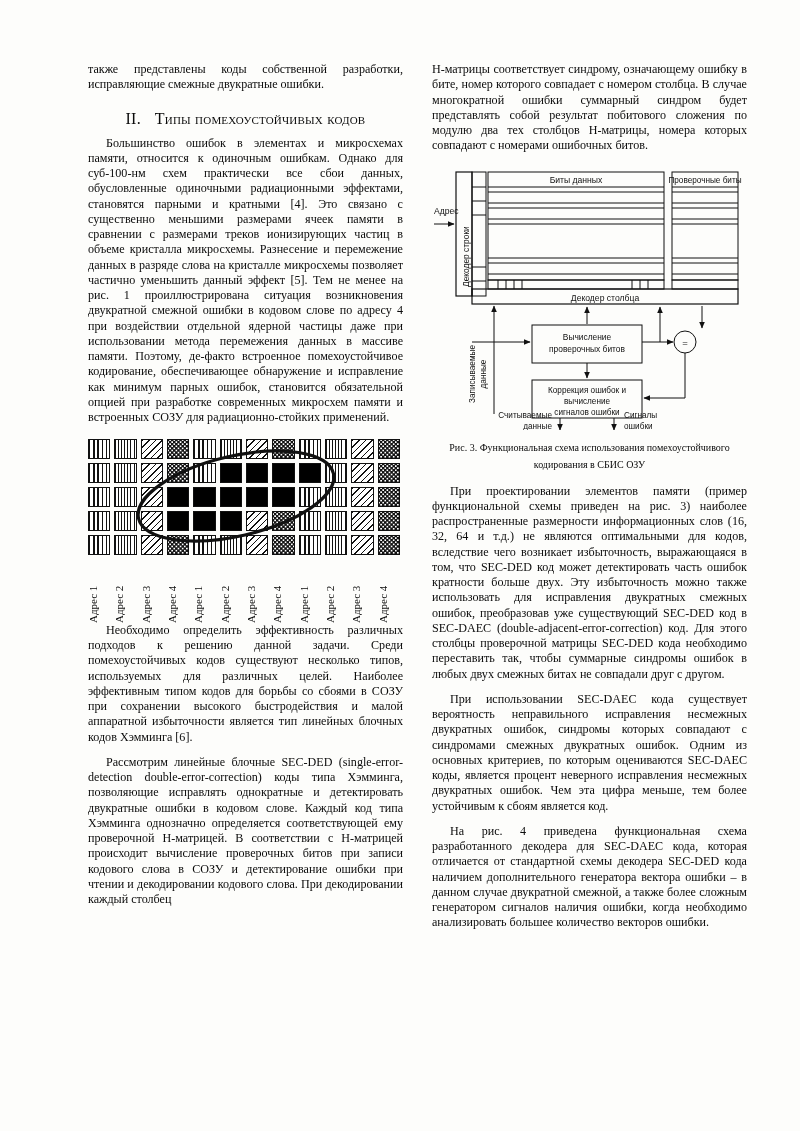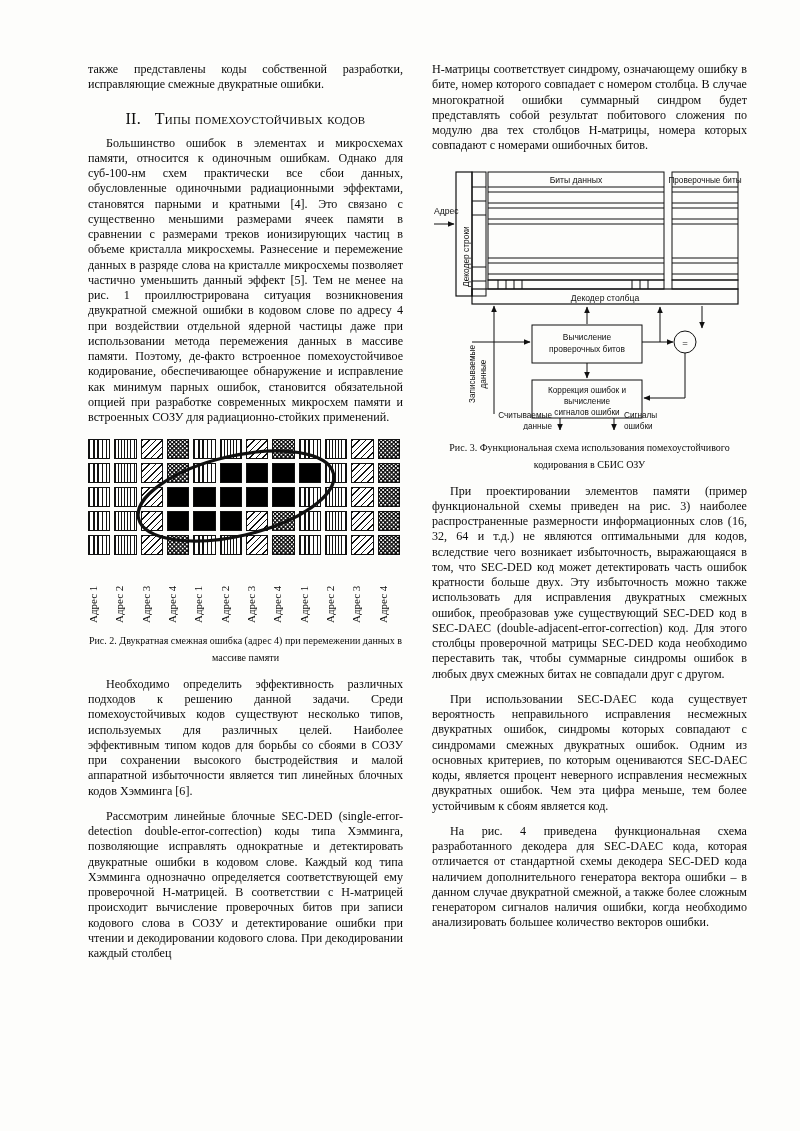--- a/index.html
+++ b/index.html
@@ -196,21 +196,20 @@
           <span class="addr-lab">Адрес 4</span>
           <span class="addr-lab">Адрес 1</span>
           <span class="addr-lab">Адрес 2</span>
           <span class="addr-lab">Адрес 3</span>
           <span class="addr-lab">Адрес 4</span>
           <span class="addr-lab">Адрес 1</span>
           <span class="addr-lab">Адрес 2</span>
           <span class="addr-lab">Адрес 3</span>
           <span class="addr-lab">Адрес 4</span>
         </div>
-      <p class="caption">Рис. 2. Двукратная смежная ошибка (адрес 4) при перемежении данных в массиве памяти</p>
     </div>
 
     <p class="body">Необходимо определить эффективность различных подходов к решению данной задачи. Среди помехоустойчивых кодов существуют несколько типов, используемых для различных целей. Наиболее эффективным типом кодов для борьбы со сбоями в СОЗУ при сохранении высокого быстродействия и малой аппаратной избыточности является тип линейных блочных кодов Хэмминга [6].</p>
     <p class="body gap">Рассмотрим линейные блочные SEC-DED (single-error-detection double-error-correction) коды типа Хэмминга, позволяющие исправлять однократные и детектировать двукратные ошибки в кодовом слове. Каждый код типа Хэмминга однозначно определяется соответствующей ему проверочной H-матрицей. В соответствии с H-матрицей происходит вычисление проверочных битов при записи кодового слова в СОЗУ и детектирование ошибки при чтении и декодировании кодового слова. При декодировании каждый столбец</p>
   </div>
 
   <div class="col col-right">
 
     <p class="body noindent">H-матрицы соответствует синдрому, означающему ошибку в бите, номер которого совпадает с номером столбца. В случае многократной ошибки суммарный синдром будет представлять собой результат побитового сложения по модулю два тех столбцов H-матрицы, номера которых совпадают с номерами ошибочных битов.</p>
 

